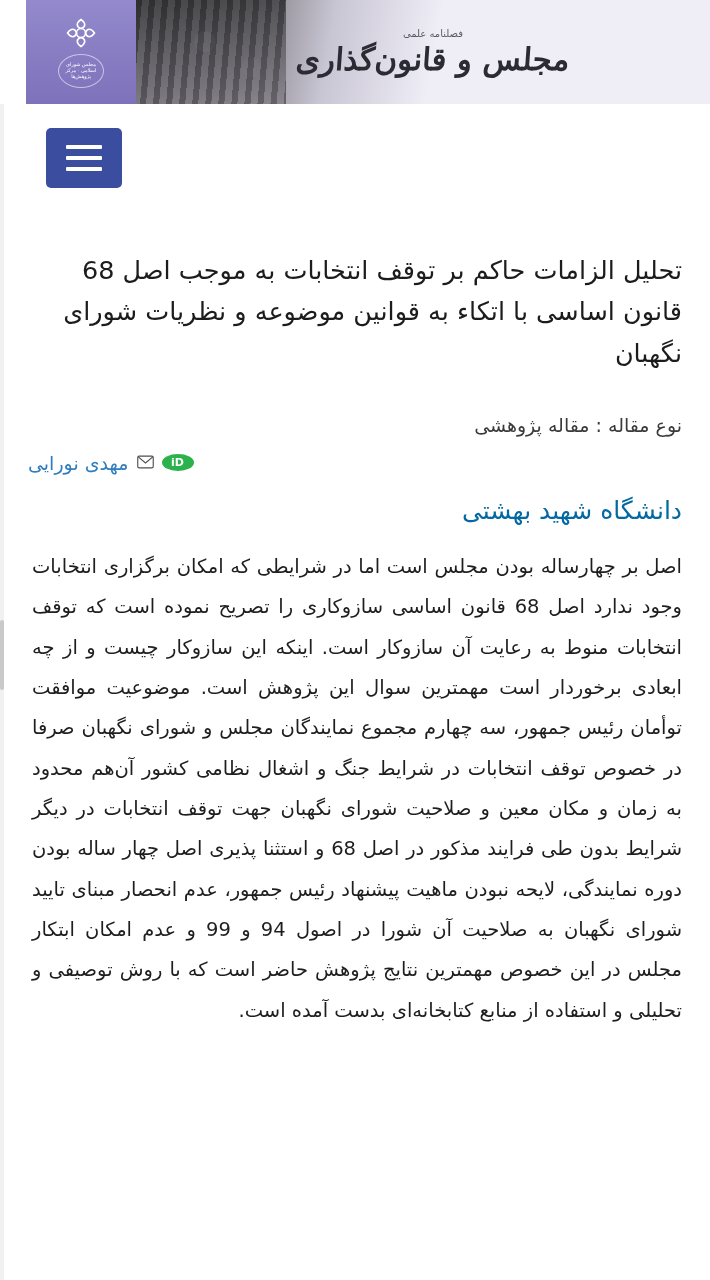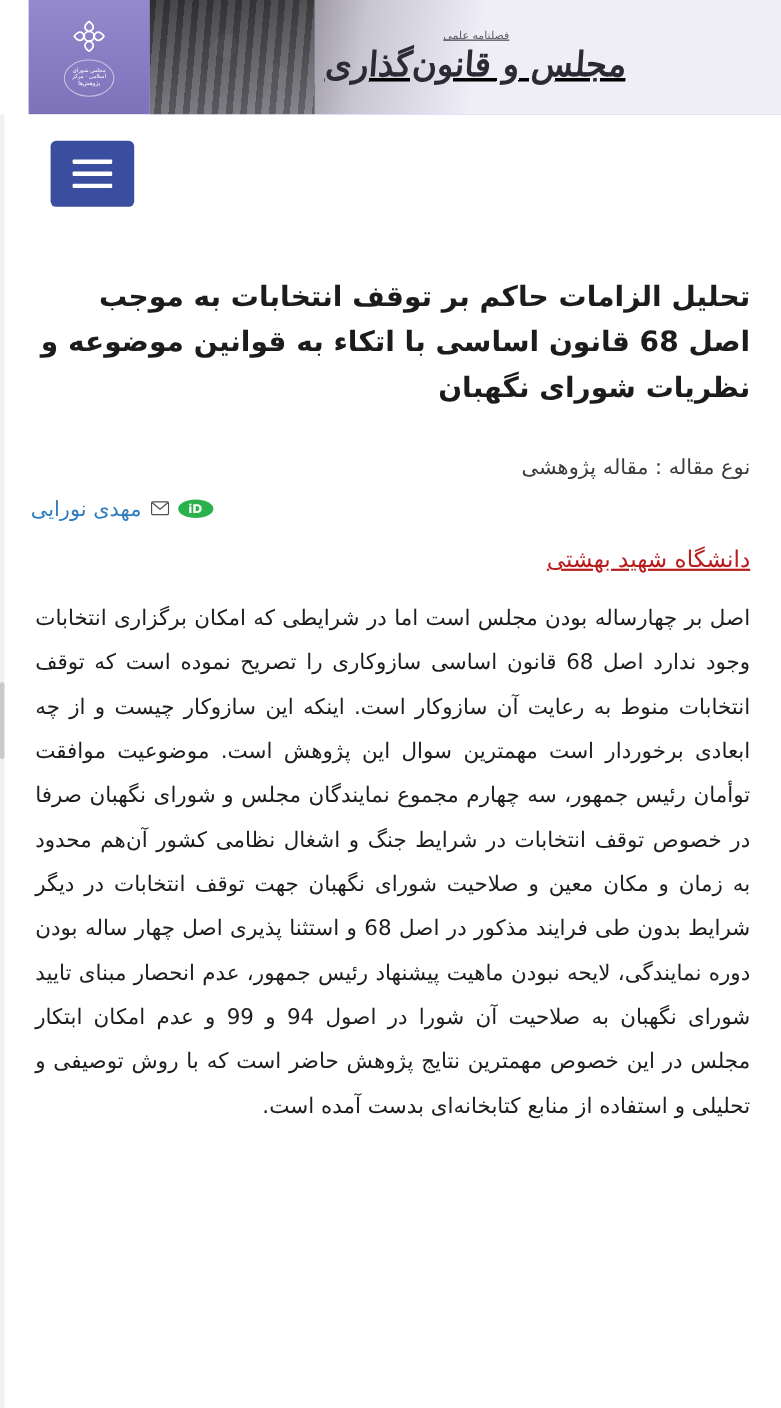--- a/index.html
+++ b/index.html
@@ -69,21 +69,20 @@
   }
   .banner-title-block {
     flex: 1 1 auto;
     height: 104px;
     background: #8b5cf6;
     position: relative;
     display: flex;
     align-items: center;
     justify-content: center;
     overflow: hidden;
-    text-decoration: underline;
   }
   .banner-photo {
     position: absolute;
     right: 0; top: 0;
     width: 100%;
     height: 104px;
     background:
       radial-gradient(circle at 12% 40%, rgba(255,255,255,.25) 0 10px, transparent 11px),
       radial-gradient(circle at 20% 65%, rgba(255,255,255,.18) 0 9px, transparent 10px),
       linear-gradient(100deg, #4a4a4e 0%, #6e6b70 16%, #c9c6d4 34%, #efedf6 52%, #efedf6 100%);
@@ -154,21 +153,21 @@
   
   .article {
     padding: 0 28px 40px 28px;
     direction: rtl;
     text-align: right;
   }
   .article-title {
     margin: 62px 0 0 0;
     font-size: 25.5px;
     line-height: 1.62;
-    font-weight: 700;
+    font-weight: 400;
     color: #1c1c1c;
     letter-spacing: -.2px;
   }
   .article-type {
     margin: 40px 0 0 0;
     font-size: 19px;
     color: #3a3a3a;
     font-weight: 400;
     text-align: right;
   }
@@ -206,23 +205,22 @@
     font-size: 11px;
     font-weight: 700;
     display: inline-flex;
     align-items: center;
     justify-content: center;
     font-family: "DejaVu Sans", sans-serif;
     line-height: 1;
   }
   .affiliation {
     margin: 22px 0 0 0;
-    font-size: 21px;
-    color: #b91c1c;
-    text-decoration: underline;
+    font-size: 25px;
+    color: #0369a1;
   }
   .abstract-heading {
     margin: 40px 0 0 0;
     font-size: 20.5px;
     font-weight: 700;
     color: #1c1c1c;
   }
   .abstract-body {
     margin: 22px 0 0 0;
     font-size: 19.5px;

